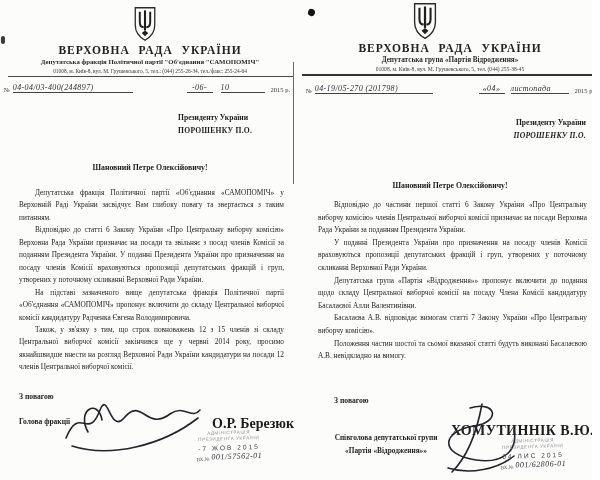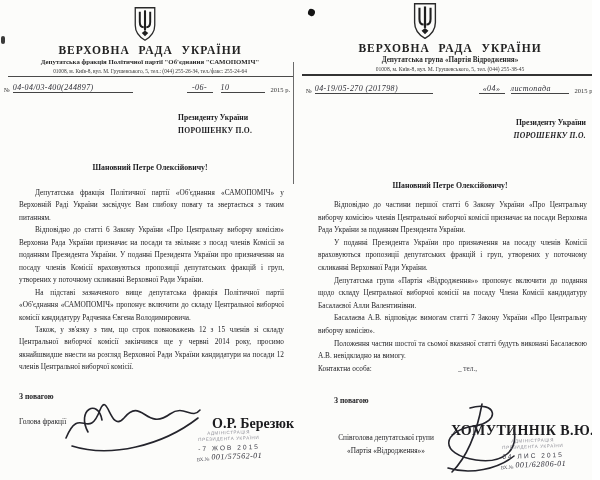--- a/index.html
+++ b/index.html
@@ -34,21 +34,21 @@
   .salutation{position:absolute;width:100%;text-align:center;font-weight:bold;font-size:7.8px;}
 
   .body{position:absolute;text-align:justify;font-size:7.3px;color:#242428;}
   #page-left .body{top:187px;left:19px;right:16px;line-height:12.45px;}
   #page-right .body{top:199px;left:18px;right:13px;line-height:12.6px;}
   .body p{margin:0;text-indent:16px;}
   .contact{display:flex;text-indent:0 !important;}
   .contact .cph{margin-left:86px;color:#44444a;}
 
   .closing{position:absolute;font-weight:bold;font-size:7.6px;}
-  .signer-title{position:absolute;font-weight:normal;font-size:7.5px;}
+  .signer-title{position:absolute;font-weight:bold;font-size:7.5px;}
   .signer-name{position:absolute;font-weight:bold;font-size:14px;white-space:nowrap;}
   #page-right .signer-title{width:160px;text-align:center;line-height:13px;font-size:7.3px;}
   #page-right .signer-name{letter-spacing:0.4px;}
 
   .sig{position:absolute;}
   .sig path{fill:none;stroke:#24242c;stroke-width:1.6;stroke-linecap:round;}
 
   .stamp{position:absolute;transform:rotate(-2deg);text-align:center;}
   .stamp .s1{font-size:4.5px;letter-spacing:0.6px;color:#8d8d96;line-height:6px;
              font-family:"Liberation Sans","DejaVu Sans",sans-serif;}
@@ -189,24 +189,20 @@
     </div>
 
     <div class="salutation">Шановний Петре Олексійовичу!</div>
 
     <div class="body">
       <p>Відповідно до частини першої статті 6 Закону України «Про Центральну виборчу комісію» членів Центральної виборчої комісії призначає на посади Верховна Рада України за поданням Президента України.</p>
       <p>У поданні Президента України про призначення на посаду членів Комісії враховуються пропозиції депутатських фракцій і груп, утворених у поточному скликанні Верховної Ради України.</p>
       <p>Депутатська група «Партія «Відродження»» пропонує включити до подання щодо складу Центральної виборчої комісії на посаду Члена Комісії кандидатуру Басалаєвої Алли Валентинівни.</p>
       <p>Басалаєва А.В. відповідає вимогам статті 7 Закону України «Про Центральну виборчу комісію».</p>
       <p>Положення частин шостої та сьомої вказаної статті будуть виконані Басалаєвою А.В. невідкладно на вимогу.</p>
-      <p class="contact">
-        <span>Контактна особа:</span>
-        <span class="cph">_ тел.,</span>
-      </p>
     </div>
 
     <div class="closing">З повагою</div>
     <div class="signer-title">
       <div>Співголова депутатської групи</div>
       <div>«Партія «Відродження»»</div>
     </div>
     <div class="signer-name">ХОМУТИННІК В.Ю.</div>
 
     <svg class="sig" width="112" height="80" viewBox="0 0 112 80">

